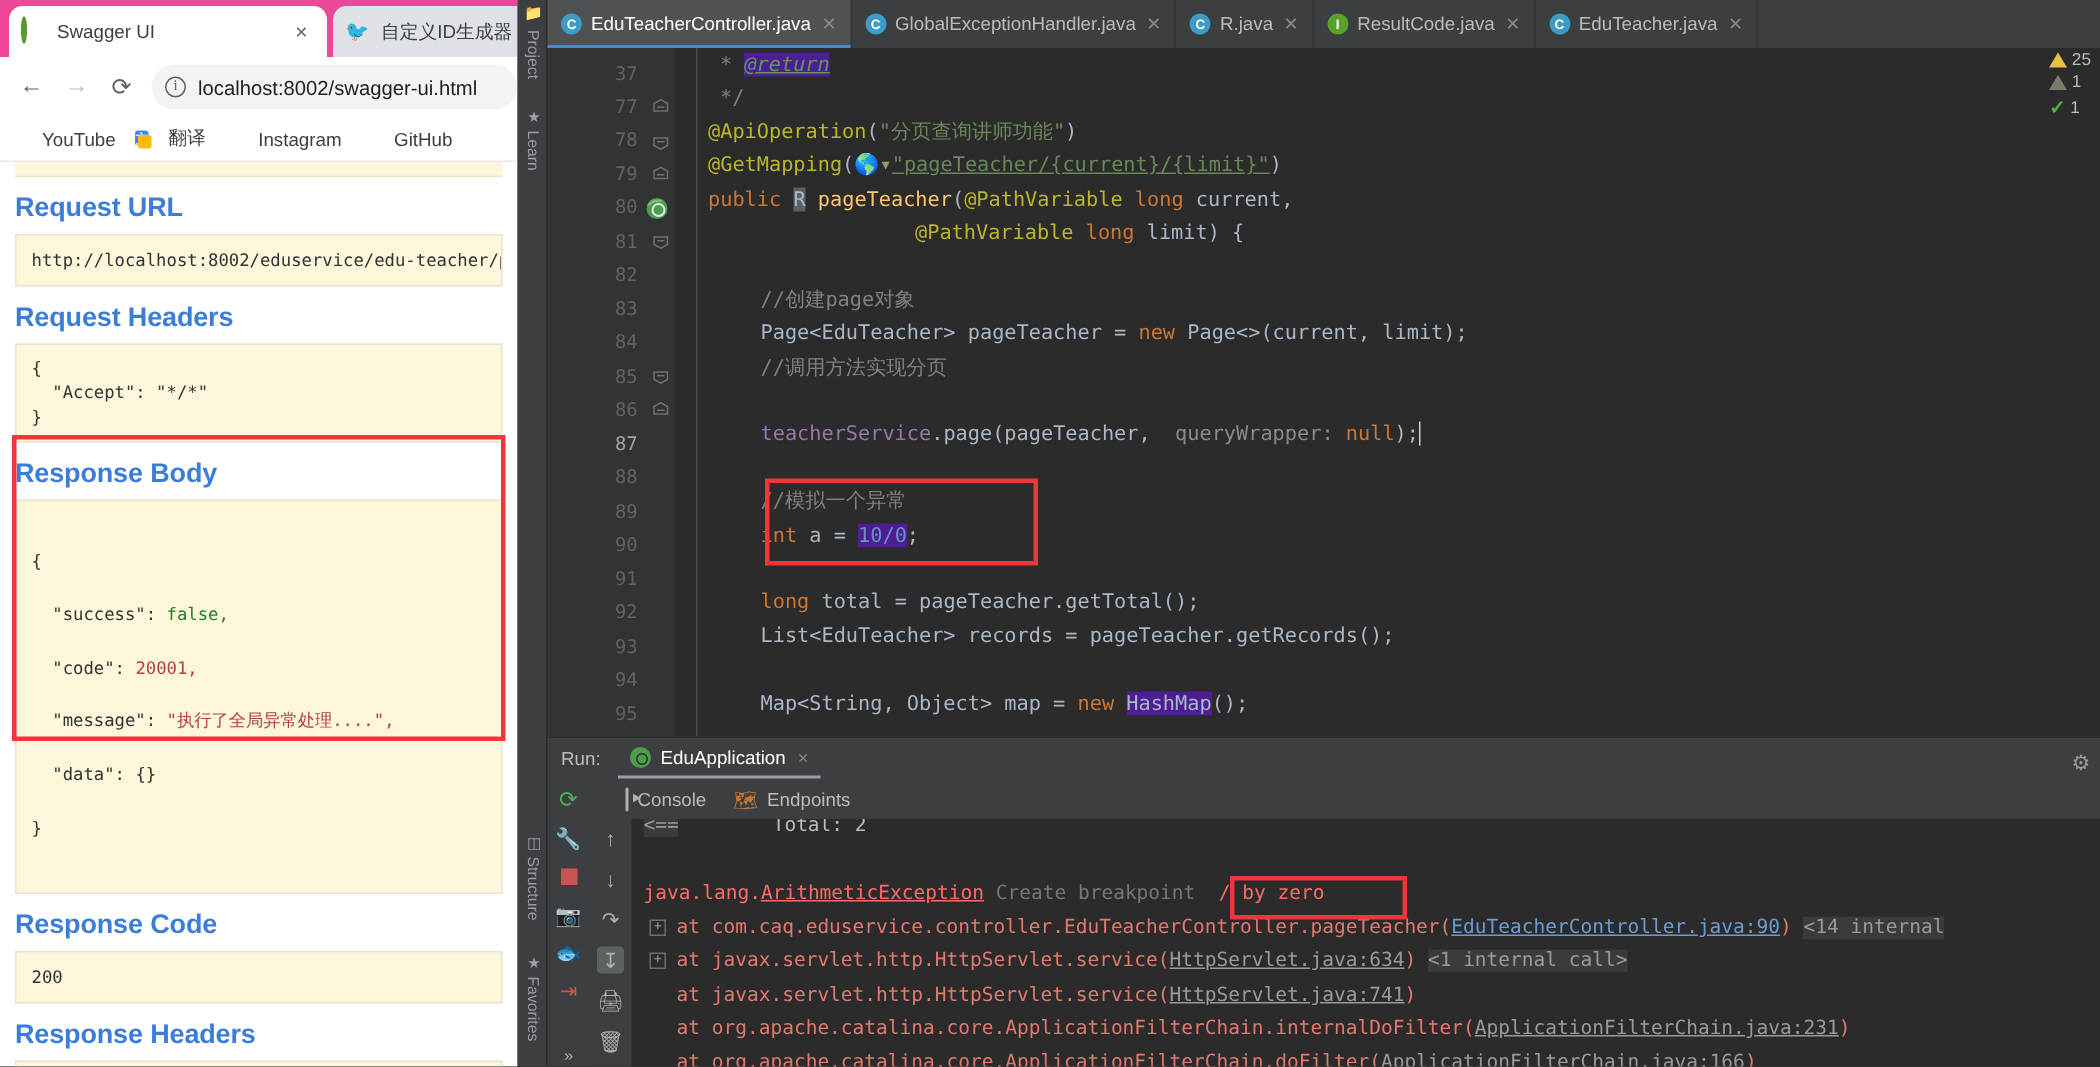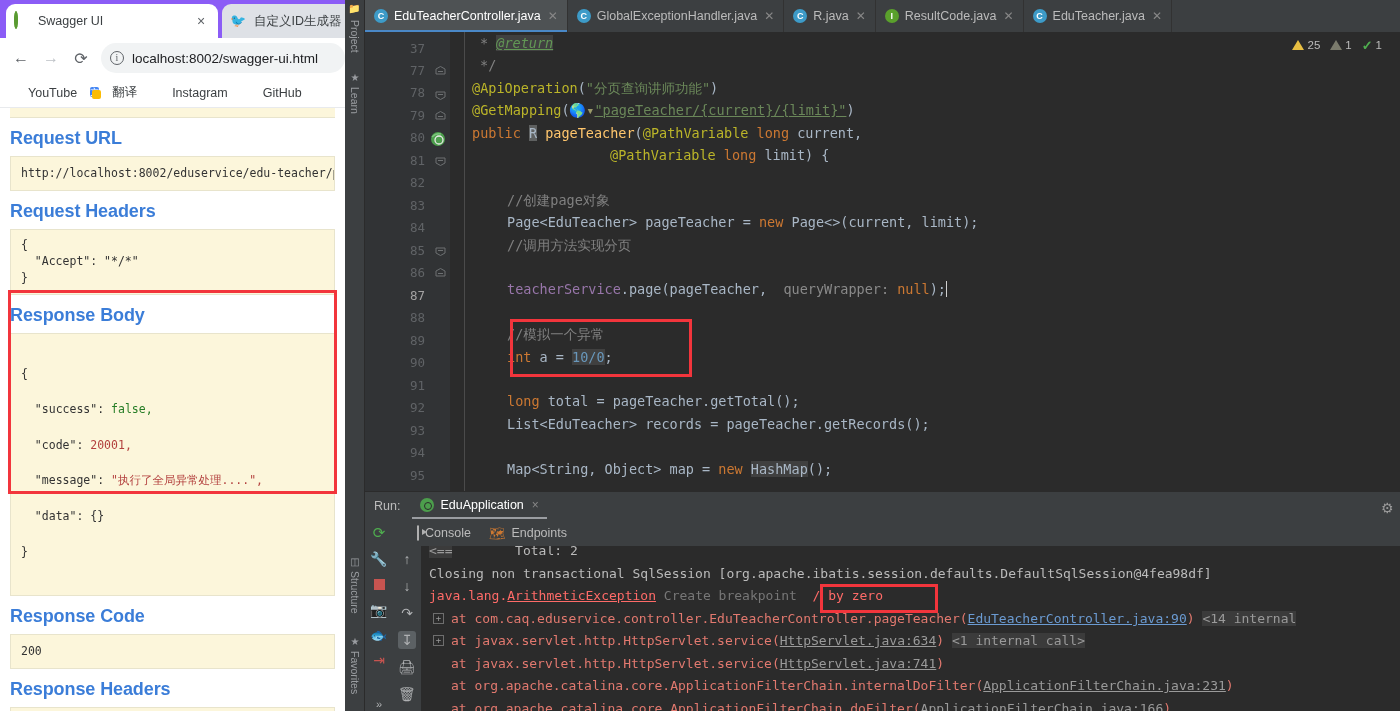--- a/index.html
+++ b/index.html
@@ -11,21 +11,21 @@
   }
   .screen { position: relative; width: 1400px; height: 711px; }
 
   
   .browser {
     position: absolute; left: 0; top: 0; width: 345px; height: 711px;
     background: #ffffff; overflow: hidden;
   }
   .br-tabstrip {
     position: absolute; left: 0; top: 0; width: 345px; height: 38px;
-    background: #8b5cf6;
+    background: #ec4899;
   }
   .br-tab {
     position: absolute; top: 4px; height: 34px;
     border-radius: 9px 9px 0 0;
     display: flex; align-items: center; padding: 0 8px;
     font-size: 12.5px; color: #3c4043;
   }
   .br-tab.active { left: 6px; width: 212px; background: #fff; }
   .br-tab.inactive { left: 222px; width: 140px; background: #dee1e6; color: #3c4043; }
   .tab-fav { width: 16px; height: 16px; margin-right: 8px; flex: 0 0 16px; position: relative; }
@@ -154,23 +154,23 @@
     width: 14px; height: 14px; border-radius: 50%;
     font-size: 9px; font-weight: bold; color: #fff;
     display: flex; align-items: center; justify-content: center;
     margin-right: 6px; flex: 0 0 14px;
   }
   .jico.cls { background: #3d9bc8; }
   .jico.intf { background: #5aa02c; }
   .itab .x { margin-left: 7px; color: #888; font-size: 12px; }
 
   .ide-inspect {
-    position: absolute; right: 18px; top: 34px; height: 22px;
-    display: flex; align-items: center; gap: 3px;
-    font-size: 11.5px; color: #bbbbbb; z-index: 5;
+    position: absolute; right: 6px; top: 34px; height: 22px;
+    display: flex; align-items: flex-start; gap: 3px;
+    font-size: 11.5px; color: #bbbbbb; z-index: 5; flex-direction: column;
   }
   .ins-item { display: flex; align-items: center; gap: 3px; margin-left: 7px; }
   .tri { width: 0; height: 0; border-left: 6px solid transparent; border-right: 6px solid transparent; }
   .tri.warn { border-bottom: 10px solid #e8bf42; }
   .tri.weak { border-bottom: 10px solid #7b7b6c; }
   .chk { color: #4fae4f; font-size: 13px; font-weight: bold; }
 
   
   .editor {
     position: absolute; left: 0; top: 32px; width: 1035px; height: 459px;
@@ -203,21 +203,21 @@
 
   .kw { color: #cc7832; }
   .ann { color: #bbb529; }
   .str { color: #6a8759; }
   .cmt { color: #808080; }
   .fld { color: #9876aa; }
   .id  { color: #a9b7c6; }
   .mth { color: #ffc66d; }
   .num { color: #6897bb; }
   .hint { color: #8a8a8a; font-style: normal; }
-  .hi-bg { background: #404040; }
+  .hi-bg { background: #4c1d95; }
   .hi-sel { background: #5e6060; }
 
   
   .runpanel {
     position: absolute; left: 0; top: 491px; width: 1035px; height: 220px;
     background: #3c3f41; border-top: 1px solid #2b2b2b;
   }
   .run-head {
     position: absolute; left: 0; top: 0; width: 1035px; height: 27px;
     display: flex; align-items: center; font-size: 12.5px; color: #bbbbbb;
@@ -558,21 +558,20 @@
         <span class="tbi">↑</span>
         <span class="tbi">↓</span>
         <span class="tbi">↷</span>
         <span class="tbi sel">↧</span>
         <span class="tbi">🖨</span>
         <span class="tbi">🗑</span>
       </div>
 
       <div class="console">
         <div class="lrow out" style="top:-6px; left:8px;"><span class="greybg">&lt;==</span>        Total: 2</div>
-        <div class="lrow out" style="top:17px; left:8px;">Closing non transactional SqlSession [org.apache.ibatis.session.defaults.DefaultSqlSession@4fea98df]</div>
         <div class="lrow" style="top:39px; left:8px;"><span class="err">java.lang.</span><span class="err" style="text-decoration:underline;">ArithmeticException</span><span class="muted"> Create breakpoint</span><span class="err">  / by zero</span></div>
         <div class="lrow errlight" style="top:62px; left:30px;"><span class="foldplus">+</span>at com.caq.eduservice.controller.EduTeacherController.pageTeacher(<span class="bplink">EduTeacherController.java:90</span>) <span class="greybg">&lt;14 internal</span></div>
         <div class="lrow errlight" style="top:84px; left:30px;"><span class="foldplus">+</span>at javax.servlet.http.HttpServlet.service(<span class="greylink">HttpServlet.java:634</span>) <span class="greybg">&lt;1 internal call&gt;</span></div>
         <div class="lrow errlight" style="top:107px; left:30px;">at javax.servlet.http.HttpServlet.service(<span class="greylink">HttpServlet.java:741</span>)</div>
         <div class="lrow errlight" style="top:129px; left:30px;">at org.apache.catalina.core.ApplicationFilterChain.internalDoFilter(<span class="greylink">ApplicationFilterChain.java:231</span>)</div>
         <div class="lrow errlight" style="top:152px; left:30px;">at org.apache.catalina.core.ApplicationFilterChain.doFilter(<span class="greylink">ApplicationFilterChain.java:166</span>)</div>
       </div>
 
       <div class="redbox" style="left:455px; top:92px; width:118px; height:29px;"></div>
     </div>

